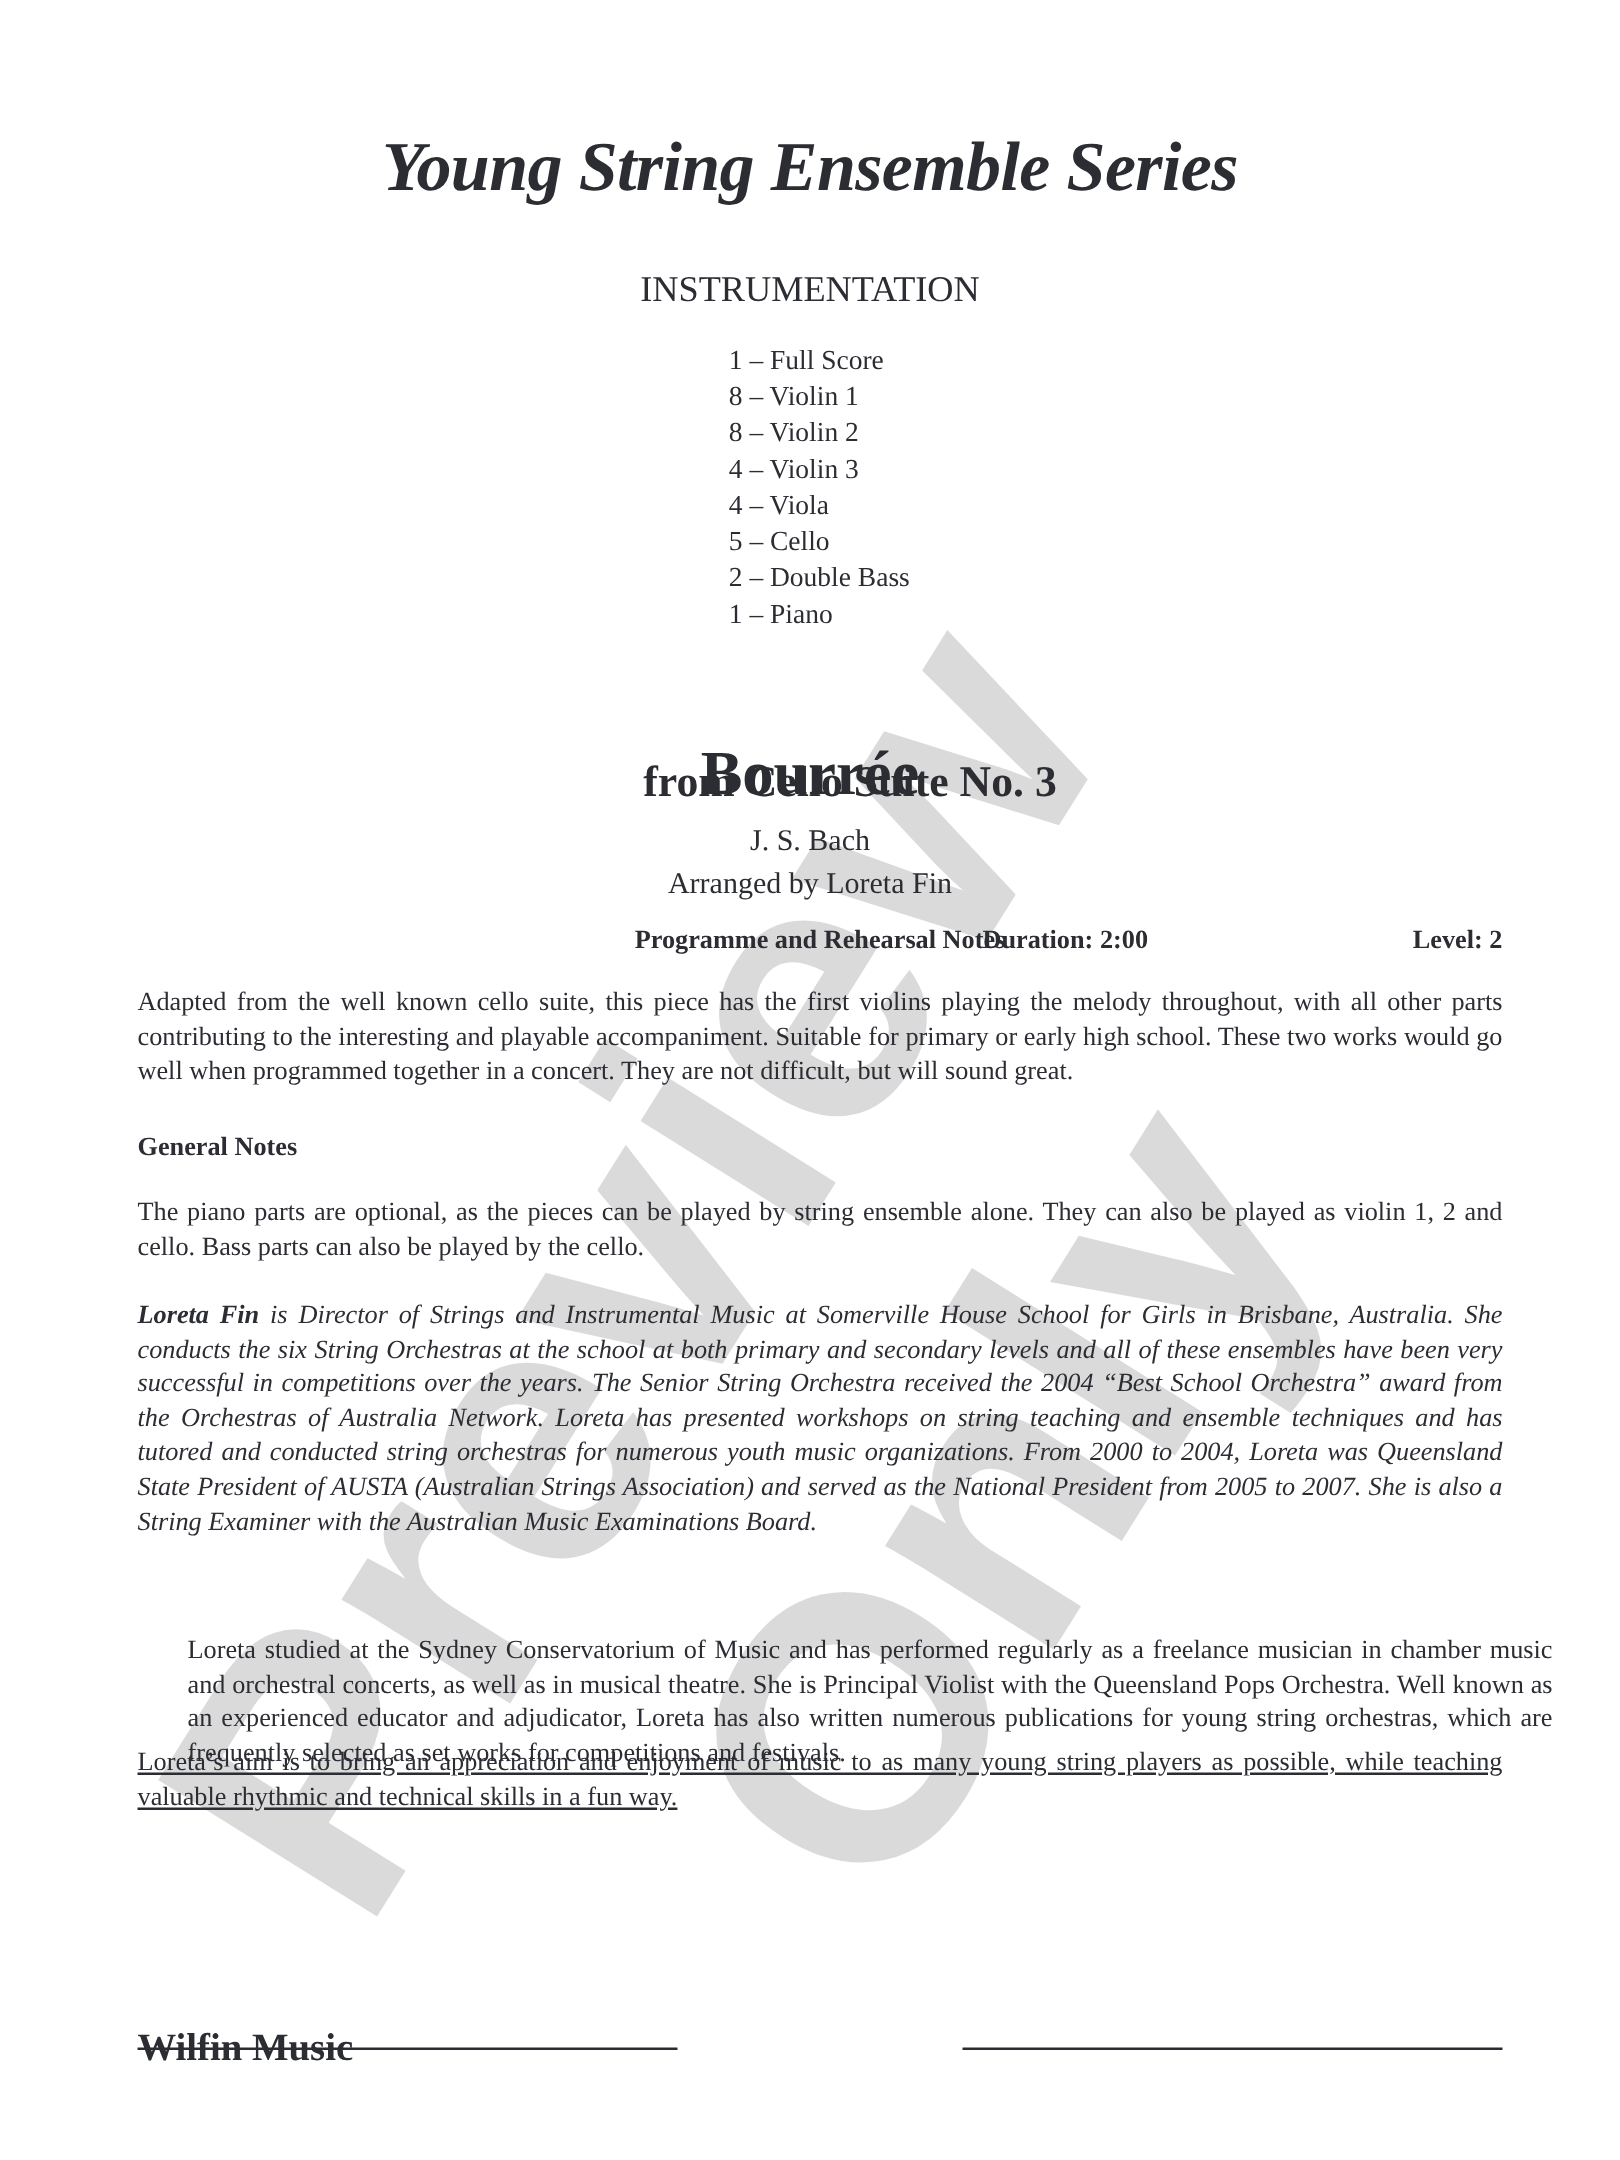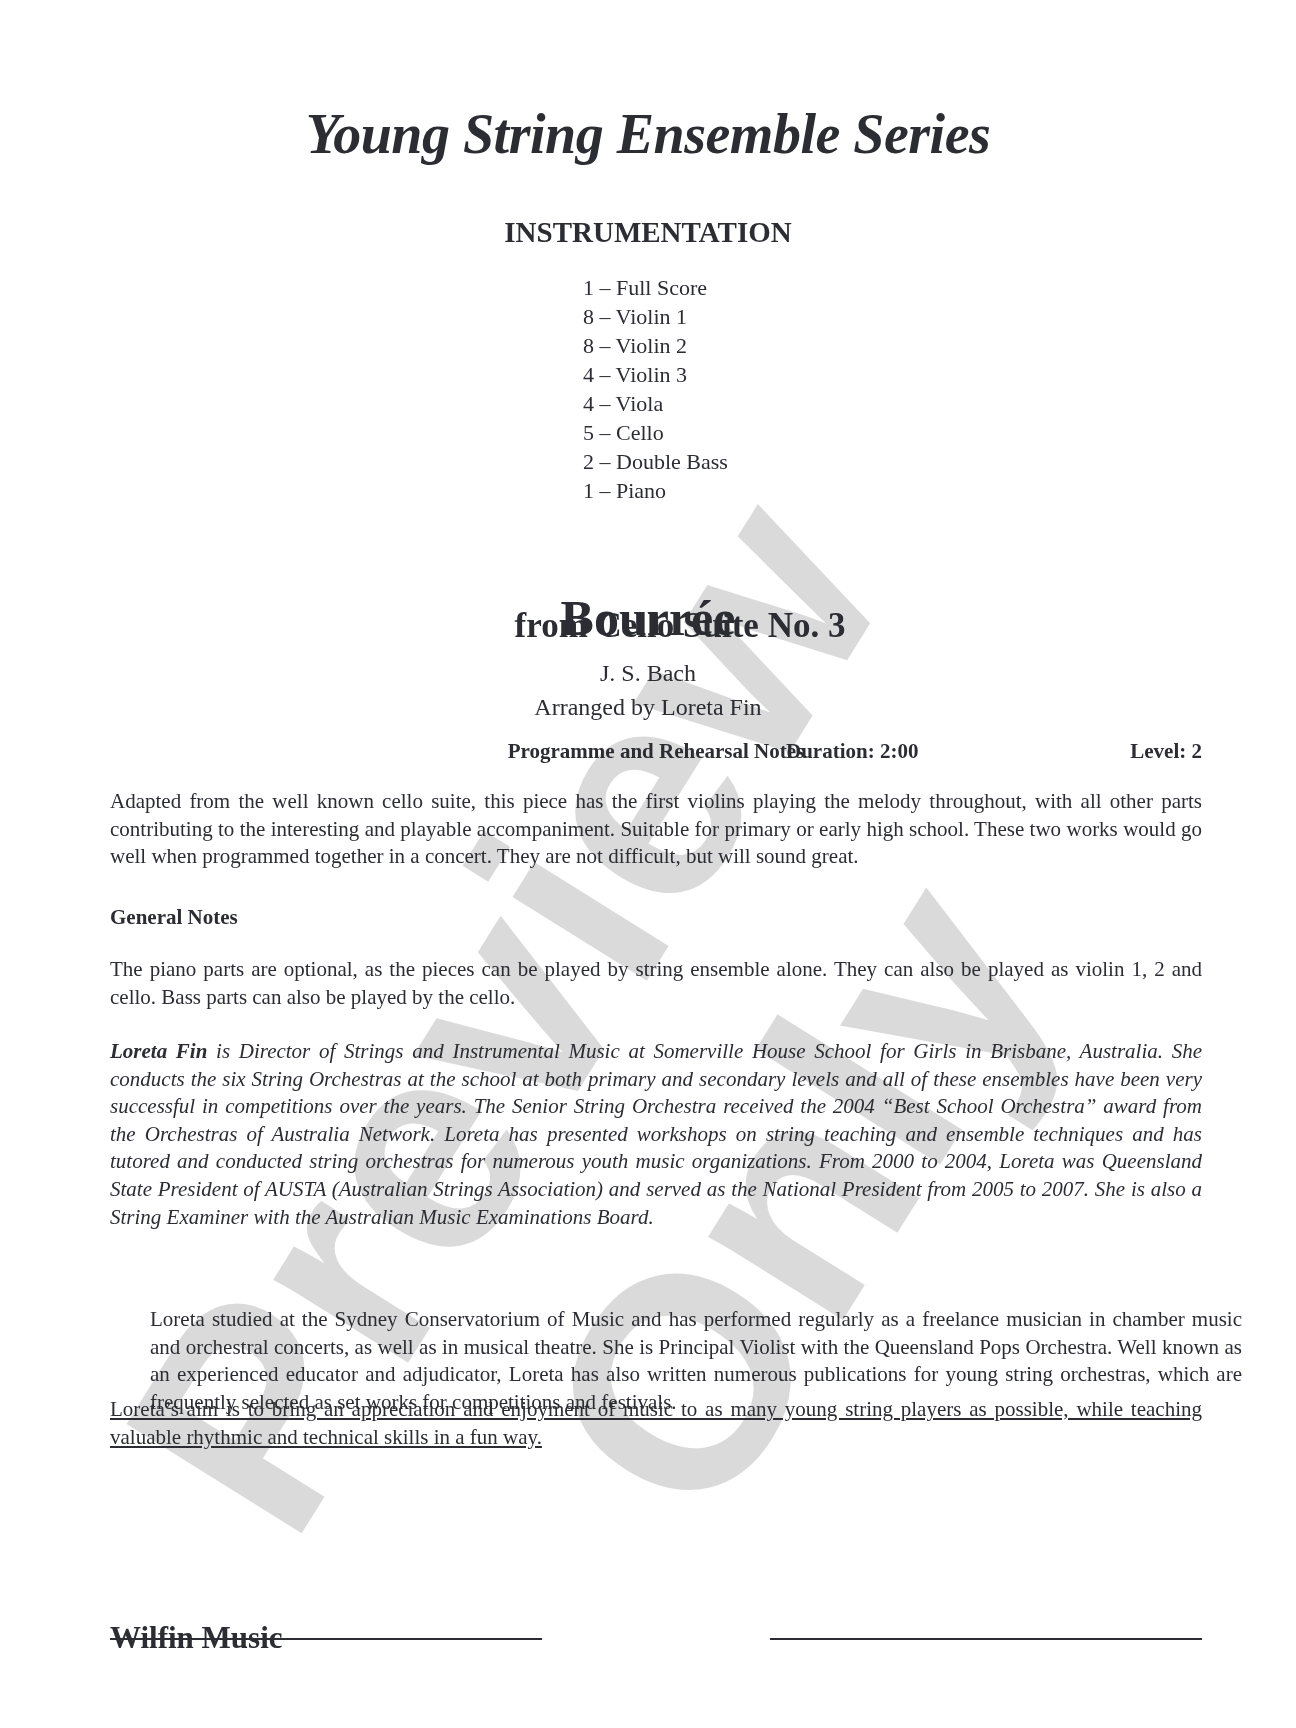--- a/index.html
+++ b/index.html
@@ -1,21 +1,21 @@
 <!DOCTYPE html>
 <html><head>
 <meta charset="utf-8">
 <style>
   html, body { margin:0; padding:0; }
   body { width:1296px; height:1728px; background:#ffffff; position:relative; overflow:hidden;
          font-family:"Liberation Serif", serif; color:#2b2d33; }
   .page { position:absolute; left:0; top:0; width:1296px; height:1728px; }
   .center { position:absolute; left:0; width:1296px; text-align:center; white-space:nowrap; }
   .series-title { top:102px; font-size:56px; font-style:italic; font-weight:bold; letter-spacing:-0.5px; }
-  .instr-heading { top:216px; font-size:29px; font-weight:bold; }
+  .instr-heading { top:216px; font-size:29px; font-weight:normal; }
   .instr-list { position:absolute; left:583px; top:273px; list-style:none; margin:0; padding:0; font-size:22px; line-height:29px; }
   .piece-title { top:545px; font-size:50px; font-weight:bold;margin-top:44px; }
   .piece-sub { top:606px; font-size:35px; font-weight:bold;padding-left:32px; }
   .composer { top:660px; font-size:24px; }
   .arranger { top:694px; font-size:24px; }
   .meta-row { position:absolute; left:110px; width:1092px; top:739px; font-size:21px; font-weight:bold;text-align:center; }
   .meta-row .dur { position:absolute; left:676px; }
   .meta-row .lvl { position:absolute; right:0; }
   .body-text { position:absolute; left:110px; width:1092px; font-size:21px; line-height:27.6px; text-align:justify; }
   .p1 { top:788px; }

